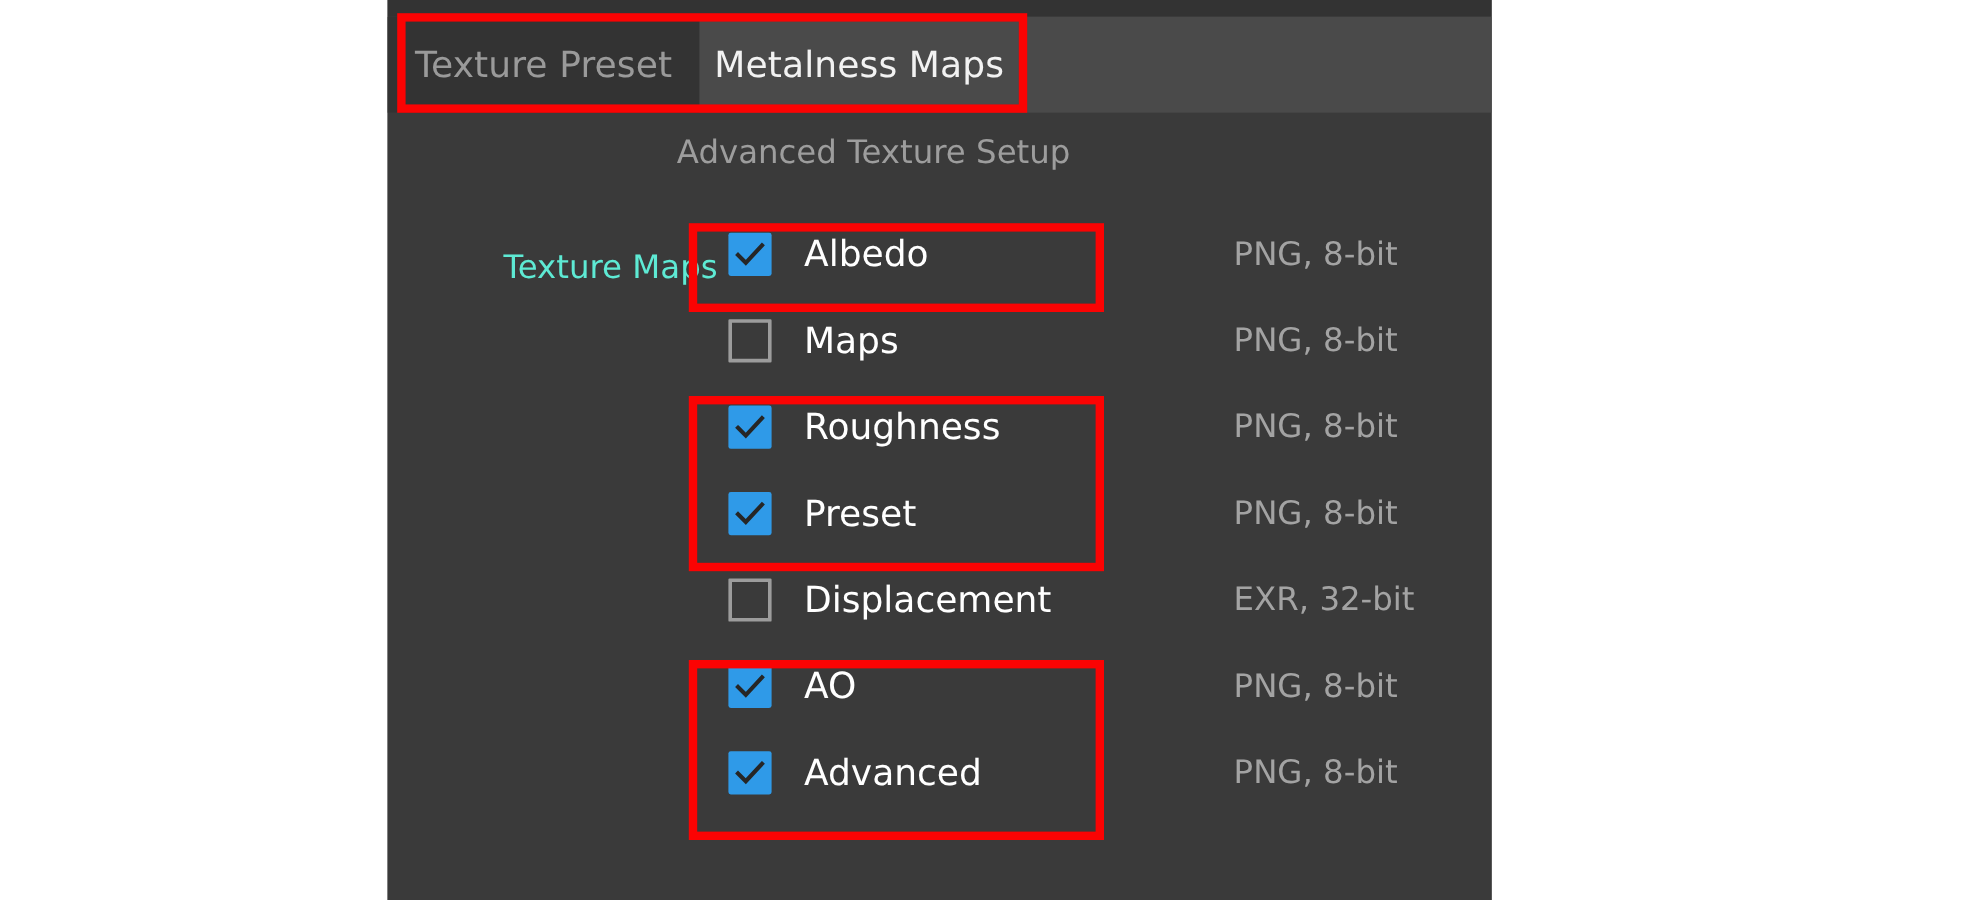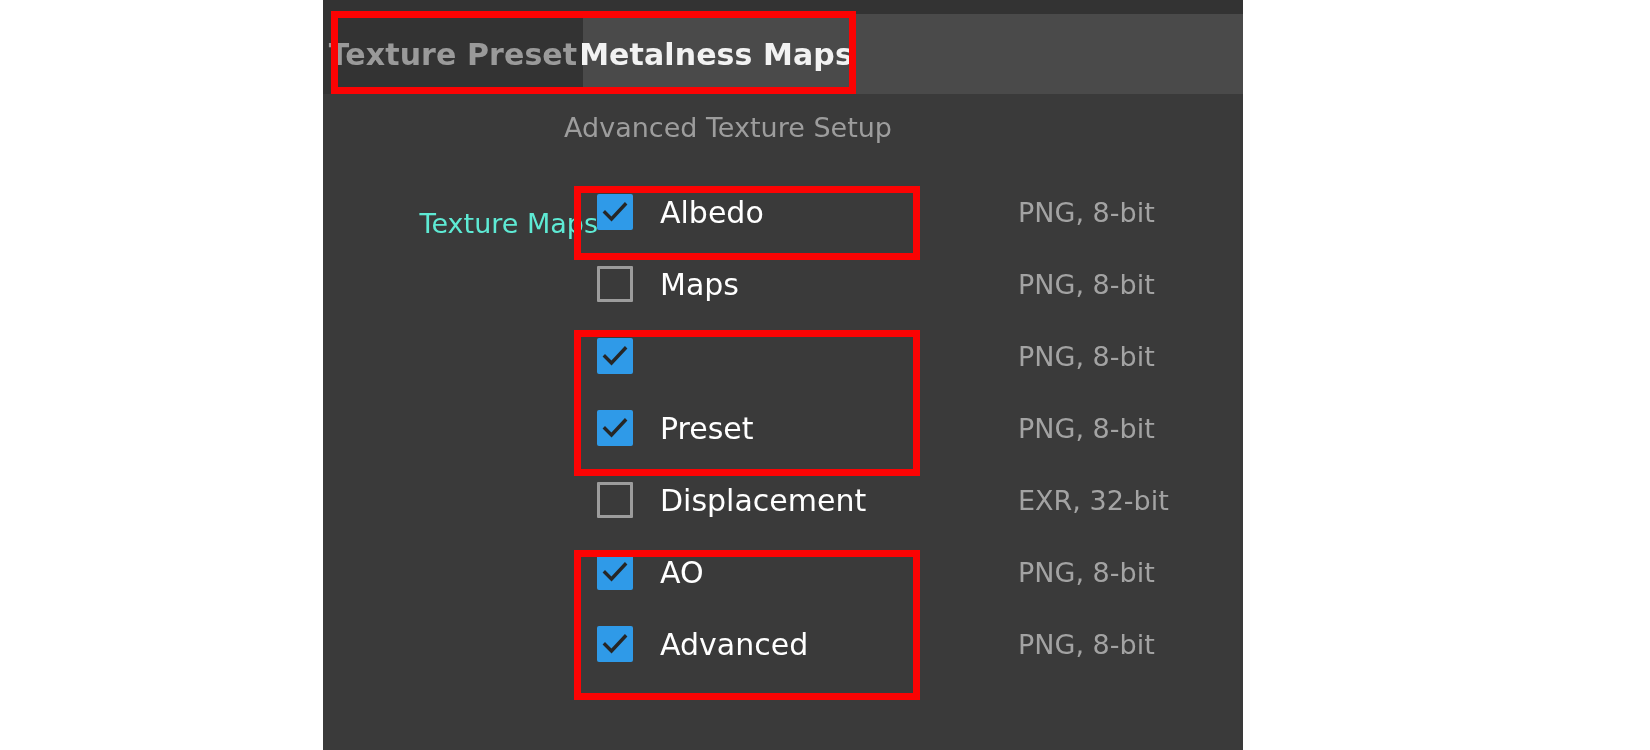--- a/index.html
+++ b/index.html
@@ -45,21 +45,20 @@
   
   .tabbar {
     position: absolute;
     left: 0;
     top: 14px;
     width: 920px;
     height: 80px;
     background: #4a4a4a;
     display: flex;
     align-items: flex-end;
-    font-weight: bold;
   }
   .tab {
     display: flex;
     align-items: center;
     justify-content: center;
     height: 100%;
     box-sizing: border-box;
     font-size: 30px;
     letter-spacing: 0.1px;
     white-space: nowrap;
@@ -109,21 +108,21 @@
     width: 255px;
     text-align: right;
     font-size: 27px;
     color: #5eead4;
     user-select: none;
   }
 
   
   .rows {
     position: absolute;
-    left: 265px;
+    left: 275px;
     top: 82px;
     width: 645px;
   }
   .row {
     position: relative;
     height: 72px;
     display: flex;
     align-items: center;
   }
 
@@ -224,20 +223,21 @@
           <span class="row-label">Maps</span>
           <span class="row-format">PNG, 8-bit</span>
         </div>
 
         <div class="row">
           <span class="checkbox on">
             <svg viewBox="0 0 28 28" aria-hidden="true">
                 <path d="M4 14.5 L10.5 21 L24 6.5" fill="none" stroke="#262626" stroke-width="3.4" stroke-linecap="square" stroke-linejoin="miter"></path>
               </svg>
           </span>
+          <span class="row-label">Roughness</span>
           <span class="row-format">PNG, 8-bit</span>
         </div>
 
         <div class="row">
           <span class="checkbox on">
             <svg viewBox="0 0 28 28" aria-hidden="true">
                 <path d="M4 14.5 L10.5 21 L24 6.5" fill="none" stroke="#262626" stroke-width="3.4" stroke-linecap="square" stroke-linejoin="miter"></path>
               </svg>
           </span>
           <span class="row-label">Preset</span>

